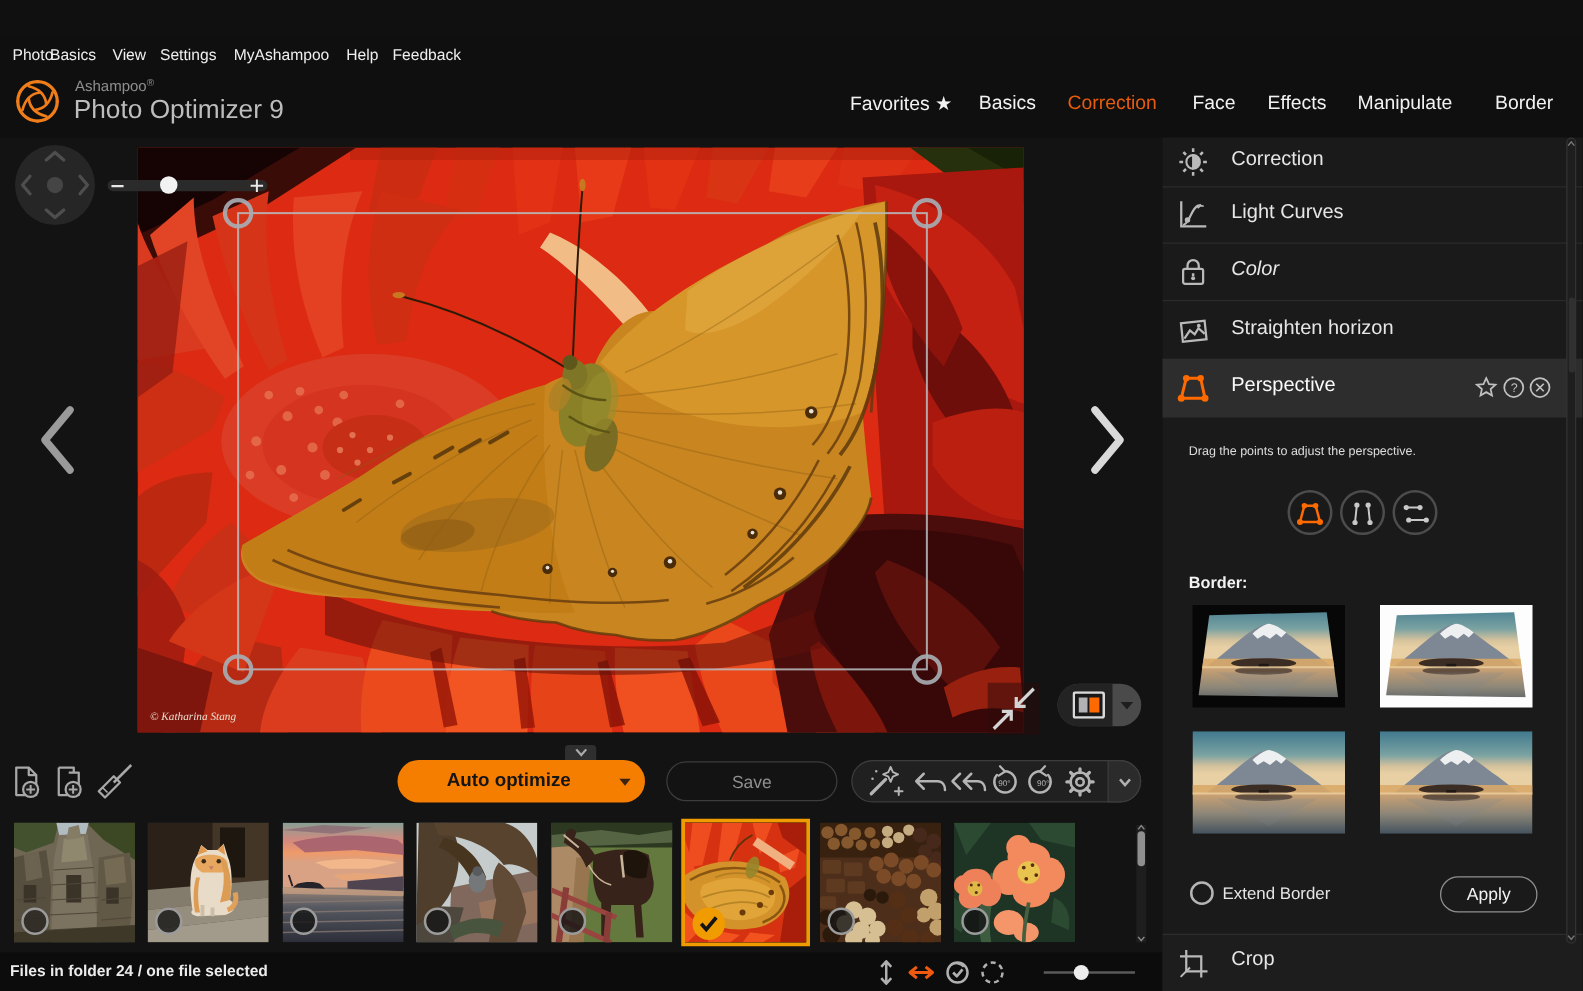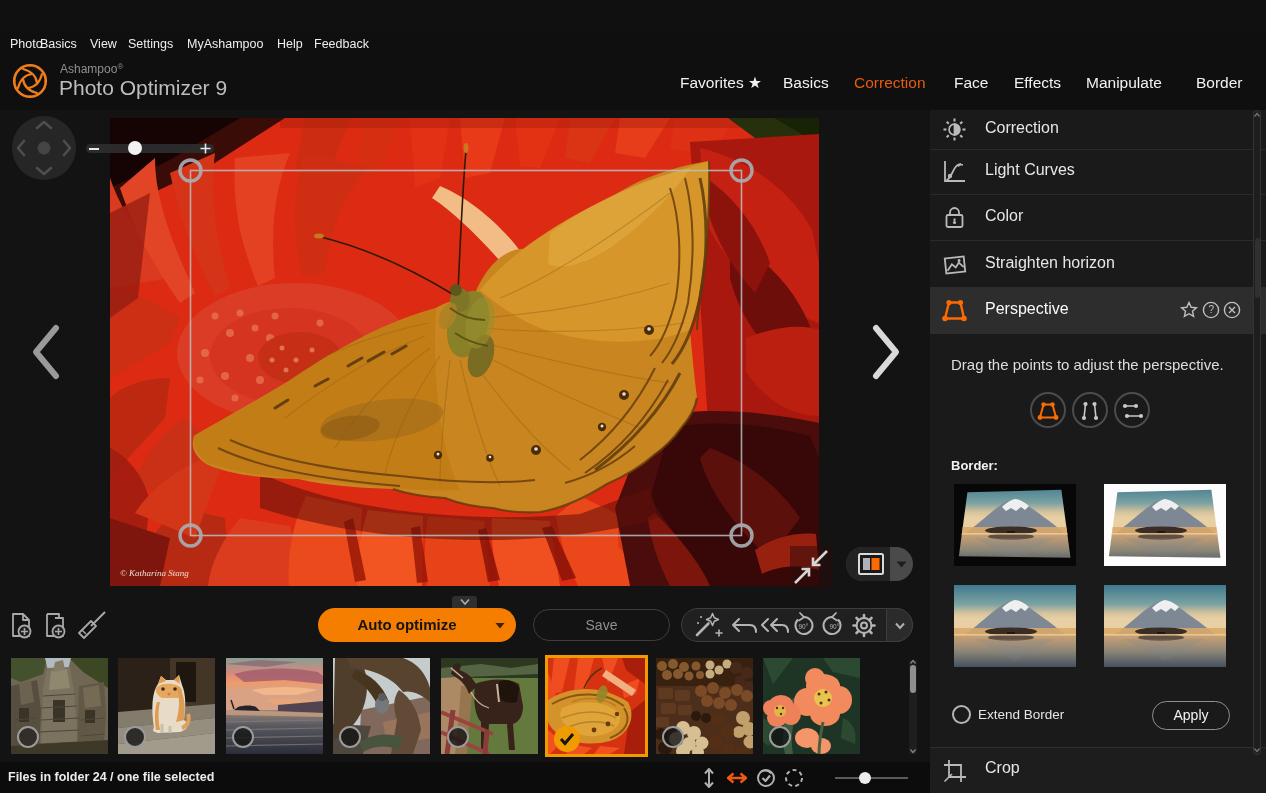--- a/index.html
+++ b/index.html
@@ -699,21 +699,21 @@
     <svg class="abs" style="left:12px;top:10px;" width="25" height="25" viewBox="0 0 25 25">
       <g stroke="#b9b9b9" fill="none" stroke-width="1.8">
         <path d="M3 2 L3 22 L23 22"></path>
         <path d="M4.5 21 C10 20 10.5 8 16.5 5.5 L19 5"></path>
         <path d="M16 7.5 l2.5 -2 l2.5 .5" stroke-width="1.4"></path>
         <circle cx="8" cy="17" r="1.3" fill="#b9b9b9"></circle>
       </g>
     </svg>
   </div>
   <div class="psep" style="top:84px;"></div>
-  <div class="prow" style="top:84px;height:46px;">
+  <div class="prow" style="top:84px;height:46px;font-style:italic;">
         <span class="lbl" style="top:13px;">Color</span>
     <svg class="abs" style="left:12px;top:11px;" width="25" height="25" viewBox="0 0 25 25">
       <g stroke="#b9b9b9" fill="none" stroke-width="1.8">
         <rect x="4.5" y="10" width="16" height="12" rx="1.5"></rect>
         <path d="M8 10 L8 7.5 A4.5 4.5 0 0 1 17 7.5 L17 10"></path>
         <path d="M12.5 13.5 L12.5 16" stroke-width="2"></path>
         <circle cx="12.5" cy="17.5" r="1.6" fill="#b9b9b9" stroke="none"></circle>
       </g>
     </svg>
   </div>
@@ -744,21 +744,21 @@
       <g stroke="#c0c0c0" fill="none" stroke-width="1.4">
         <path d="M9 1.5 L11.2 6.3 L16.4 6.8 L12.5 10.3 L13.6 15.4 L9 12.7 L4.4 15.4 L5.5 10.3 L1.6 6.8 L6.8 6.3 Z"></path>
         <circle cx="31" cy="9" r="7.6"></circle>
         <text x="28.6" y="12.4" font-size="10" fill="#c0c0c0" stroke="none" font-family="Liberation Sans">?</text>
         <circle cx="52" cy="9" r="7.6"></circle>
         <path d="M49 6 L55 12 M55 6 L49 12"></path>
       </g>
     </svg>
   </div>
 
-  <div class="abs" style="left:21px;top:246px;font-size:15px;color:#dedede;">Drag the points to adjust the perspective.</div>
+  <div class="abs" style="left:21px;top:246px;font-size:10px;color:#dedede;">Drag the points to adjust the perspective.</div>
   <div class="abs" style="left:100px;top:282px;width:36px;height:36px;border:2px solid #4c4c4c;border-radius:50%;">
     <svg style="margin:7px auto 0;" width="22" height="20" viewBox="0 0 22 20">
       <path d="M6.5 3.5 L15.5 3.5 L19 16.5 L3 16.5 Z" fill="none" stroke="#fd6a00" stroke-width="2"></path>
       <g fill="#fd6a00">
             <circle cx="6.5" cy="3.5" r="2.2"></circle>
             <circle cx="15.5" cy="3.5" r="2.2"></circle>
             <circle cx="19" cy="16.5" r="2.4"></circle>
             <circle cx="3" cy="16.5" r="2.4"></circle>
           </g>
     </svg>

